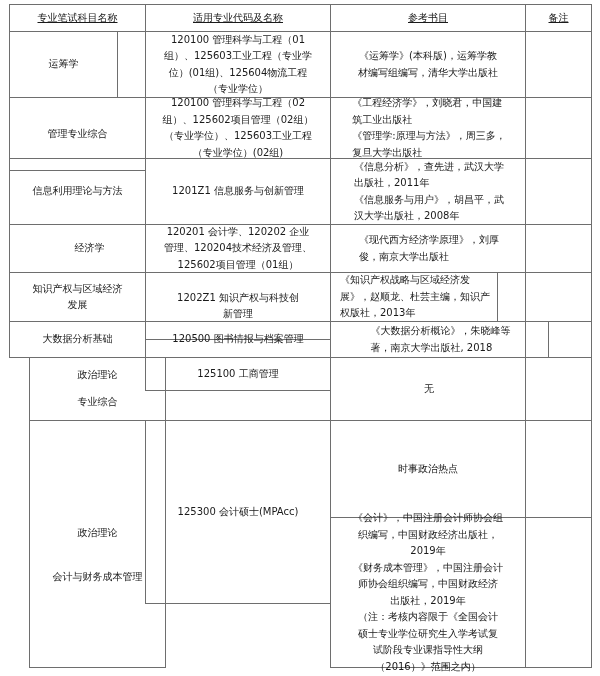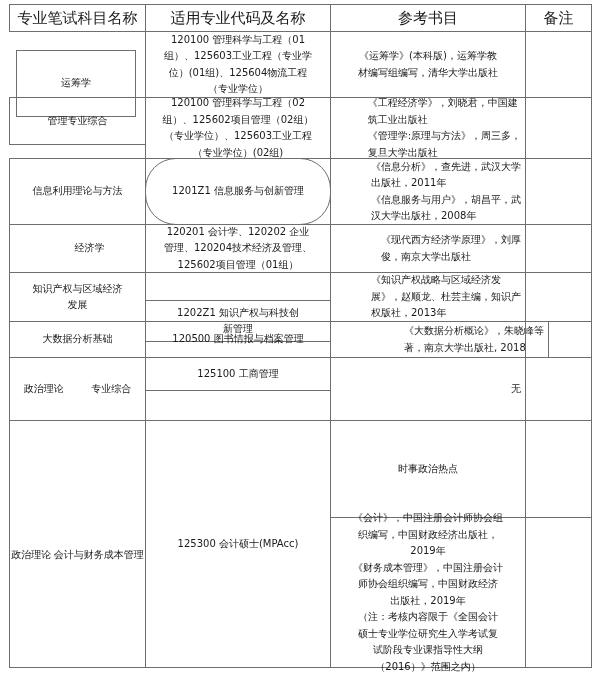--- a/index.html
+++ b/index.html
@@ -2,61 +2,61 @@
 <html><head>
 <meta charset="utf-8">
 <style>
   html, body { margin: 0; padding: 0; background: #ffffff; }
   body { width: 600px; height: 676px; position: relative; overflow: hidden;
          font-family: "DejaVu Sans", "Liberation Sans", sans-serif; color: #1a1a1a; }
   .tbl { position: absolute; left: 9px; top: 4px; width: 583px; height: 664px; }
   .cell { position: absolute; box-sizing: border-box; border: 1px solid #6e6e6e;
           display: flex; align-items: center; justify-content: center; text-align: center;
           font-size: 10px; line-height: 16.5px; padding: 0 4px; }
-  .cell.left { justify-content: flex-end; text-align: left; padding-left: 6px; }
+  .cell.left { justify-content: center; text-align: left; padding-left: 6px; }
   .cell .txt { white-space: pre-line; }
-  .hdr { font-size: 15px; }
-  .two { flex-direction: row; justify-content: space-around; }
+  .hdr { font-size: 10px; text-decoration: underline; }
+  .two { flex-direction: column; justify-content: space-around; margin-left: 20px; }
 </style>
 </head>
 <body>
 
 <div class="tbl">
 
   <div class="cell hdr" style="left:0;top:0;width:137px;height:28px;">
       <span>专业笔试科目名称</span>
     </div>
   <div class="cell hdr" style="left:321px;top:0;width:196px;height:28px;">
       <span>参考书目</span>
     </div>
   <div class="cell hdr" style="left:136px;top:0;width:186px;height:28px;">
       <span>适用专业代码及名称</span>
     </div>
   <div class="cell hdr" style="left:516px;top:0;width:67px;height:28px;">
       <span>备注</span>
     </div>
 
-  <div class="cell" style="left:7px;top:27px;width:120px;height:67px;margin-top:19px;">
+  <div class="cell" style="left:0;top:27px;width:109px;height:67px;">
       <span class="txt">运筹学</span>
     </div>
   <div class="cell" style="left:136px;top:27px;width:186px;height:67px;">
       <span class="txt">120100 管理科学与工程（01
 组）、125603工业工程（专业学
 位）(01组)、125604物流工程
 （专业学位）</span>
     </div>
   <div class="cell" style="left:321px;top:27px;width:196px;height:67px;">
       <span class="txt">《运筹学》(本科版)，运筹学教
 材编写组编写，清华大学出版社</span>
     </div>
   <div class="cell" style="left:516px;top:27px;width:67px;height:67px;">
       <span></span>
     </div>
 
-  <div class="cell" style="left:0;top:93px;width:137px;height:48px;">
+  <div class="cell" style="left:0;top:93px;width:137px;height:74px;">
       <span class="txt">管理专业综合</span>
     </div>
   <div class="cell" style="left:136px;top:93px;width:186px;height:62px;">
       <span class="txt">120100 管理科学与工程（02
 组）、125602项目管理（02组）
 （专业学位）、125603工业工程
 （专业学位）(02组)</span>
     </div>
   <div class="cell left" style="left:321px;top:93px;width:196px;height:62px;">
       <span class="txt">《工程经济学》，刘晓君，中国建
@@ -64,21 +64,21 @@
 《管理学:原理与方法》，周三多，
 复旦大学出版社</span>
     </div>
   <div class="cell" style="left:516px;top:93px;width:67px;height:62px;">
       <span></span>
     </div>
 
   <div class="cell" style="left:0;top:154px;width:137px;height:67px;">
       <span class="txt">信息利用理论与方法</span>
     </div>
-  <div class="cell" style="left:136px;top:154px;width:186px;height:67px;border-radius:31px;">
+  <div class="cell" style="left:136px;top:154px;width:186px;height:67px;">
       <span class="txt">1201Z1 信息服务与创新管理</span>
     </div>
   <div class="cell left" style="left:321px;top:154px;width:196px;height:67px;">
       <span class="txt">《信息分析》，查先进，武汉大学
 出版社，2011年
 《信息服务与用户》，胡昌平，武
 汉大学出版社，2008年</span>
     </div>
   <div class="cell" style="left:516px;top:154px;width:67px;height:67px;">
       <span></span>
@@ -97,25 +97,25 @@
 俊，南京大学出版社</span>
     </div>
   <div class="cell" style="left:516px;top:220px;width:67px;height:49px;">
       <span></span>
     </div>
 
   <div class="cell" style="left:0;top:268px;width:137px;height:50px;">
       <span class="txt">知识产权与区域经济
 发展</span>
     </div>
-  <div class="cell" style="left:136px;top:268px;width:186px;height:42px;margin-top:28px;">
+  <div class="cell" style="left:136px;top:268px;width:186px;height:68px;">
       <span class="txt">1202Z1 知识产权与科技创
 新管理</span>
     </div>
-  <div class="cell left" style="left:321px;top:268px;width:196px;height:50px;">
+  <div class="cell left" style="left:321px;top:268px;width:168px;height:50px;">
       <span class="txt">《知识产权战略与区域经济发
 展》，赵顺龙、杜芸主编，知识产
 权版社，2013年</span>
     </div>
   <div class="cell" style="left:516px;top:268px;width:67px;height:50px;">
       <span></span>
     </div>
 
   <div class="cell" style="left:0;top:317px;width:137px;height:37px;">
       <span class="txt">大数据分析基础</span>
@@ -142,21 +142,21 @@
       <span>无</span>
     </div>
   <div class="cell" style="left:516px;top:353px;width:67px;height:64px;">
       <span></span>
     </div>
 
   <div class="cell two" style="left:0;top:416px;width:137px;height:248px;padding:90px 0 68px;">
     <span>政治理论</span>
     <span>会计与财务成本管理</span>
   </div>
-  <div class="cell" style="left:136px;top:416px;width:186px;height:248px;">
+  <div class="cell" style="left:136px;top:416px;width:186px;height:184px;">
       <span>125300 会计硕士(MPAcc)</span>
     </div>
   <div class="cell" style="left:321px;top:416px;width:196px;height:98px;">
       <span class="txt">时事政治热点</span>
     </div>
   <div class="cell" style="left:321px;top:513px;width:196px;height:151px;">
       <span class="txt">《会计》，中国注册会计师协会组
 织编写，中国财政经济出版社，
 2019年
 《财务成本管理》，中国注册会计

